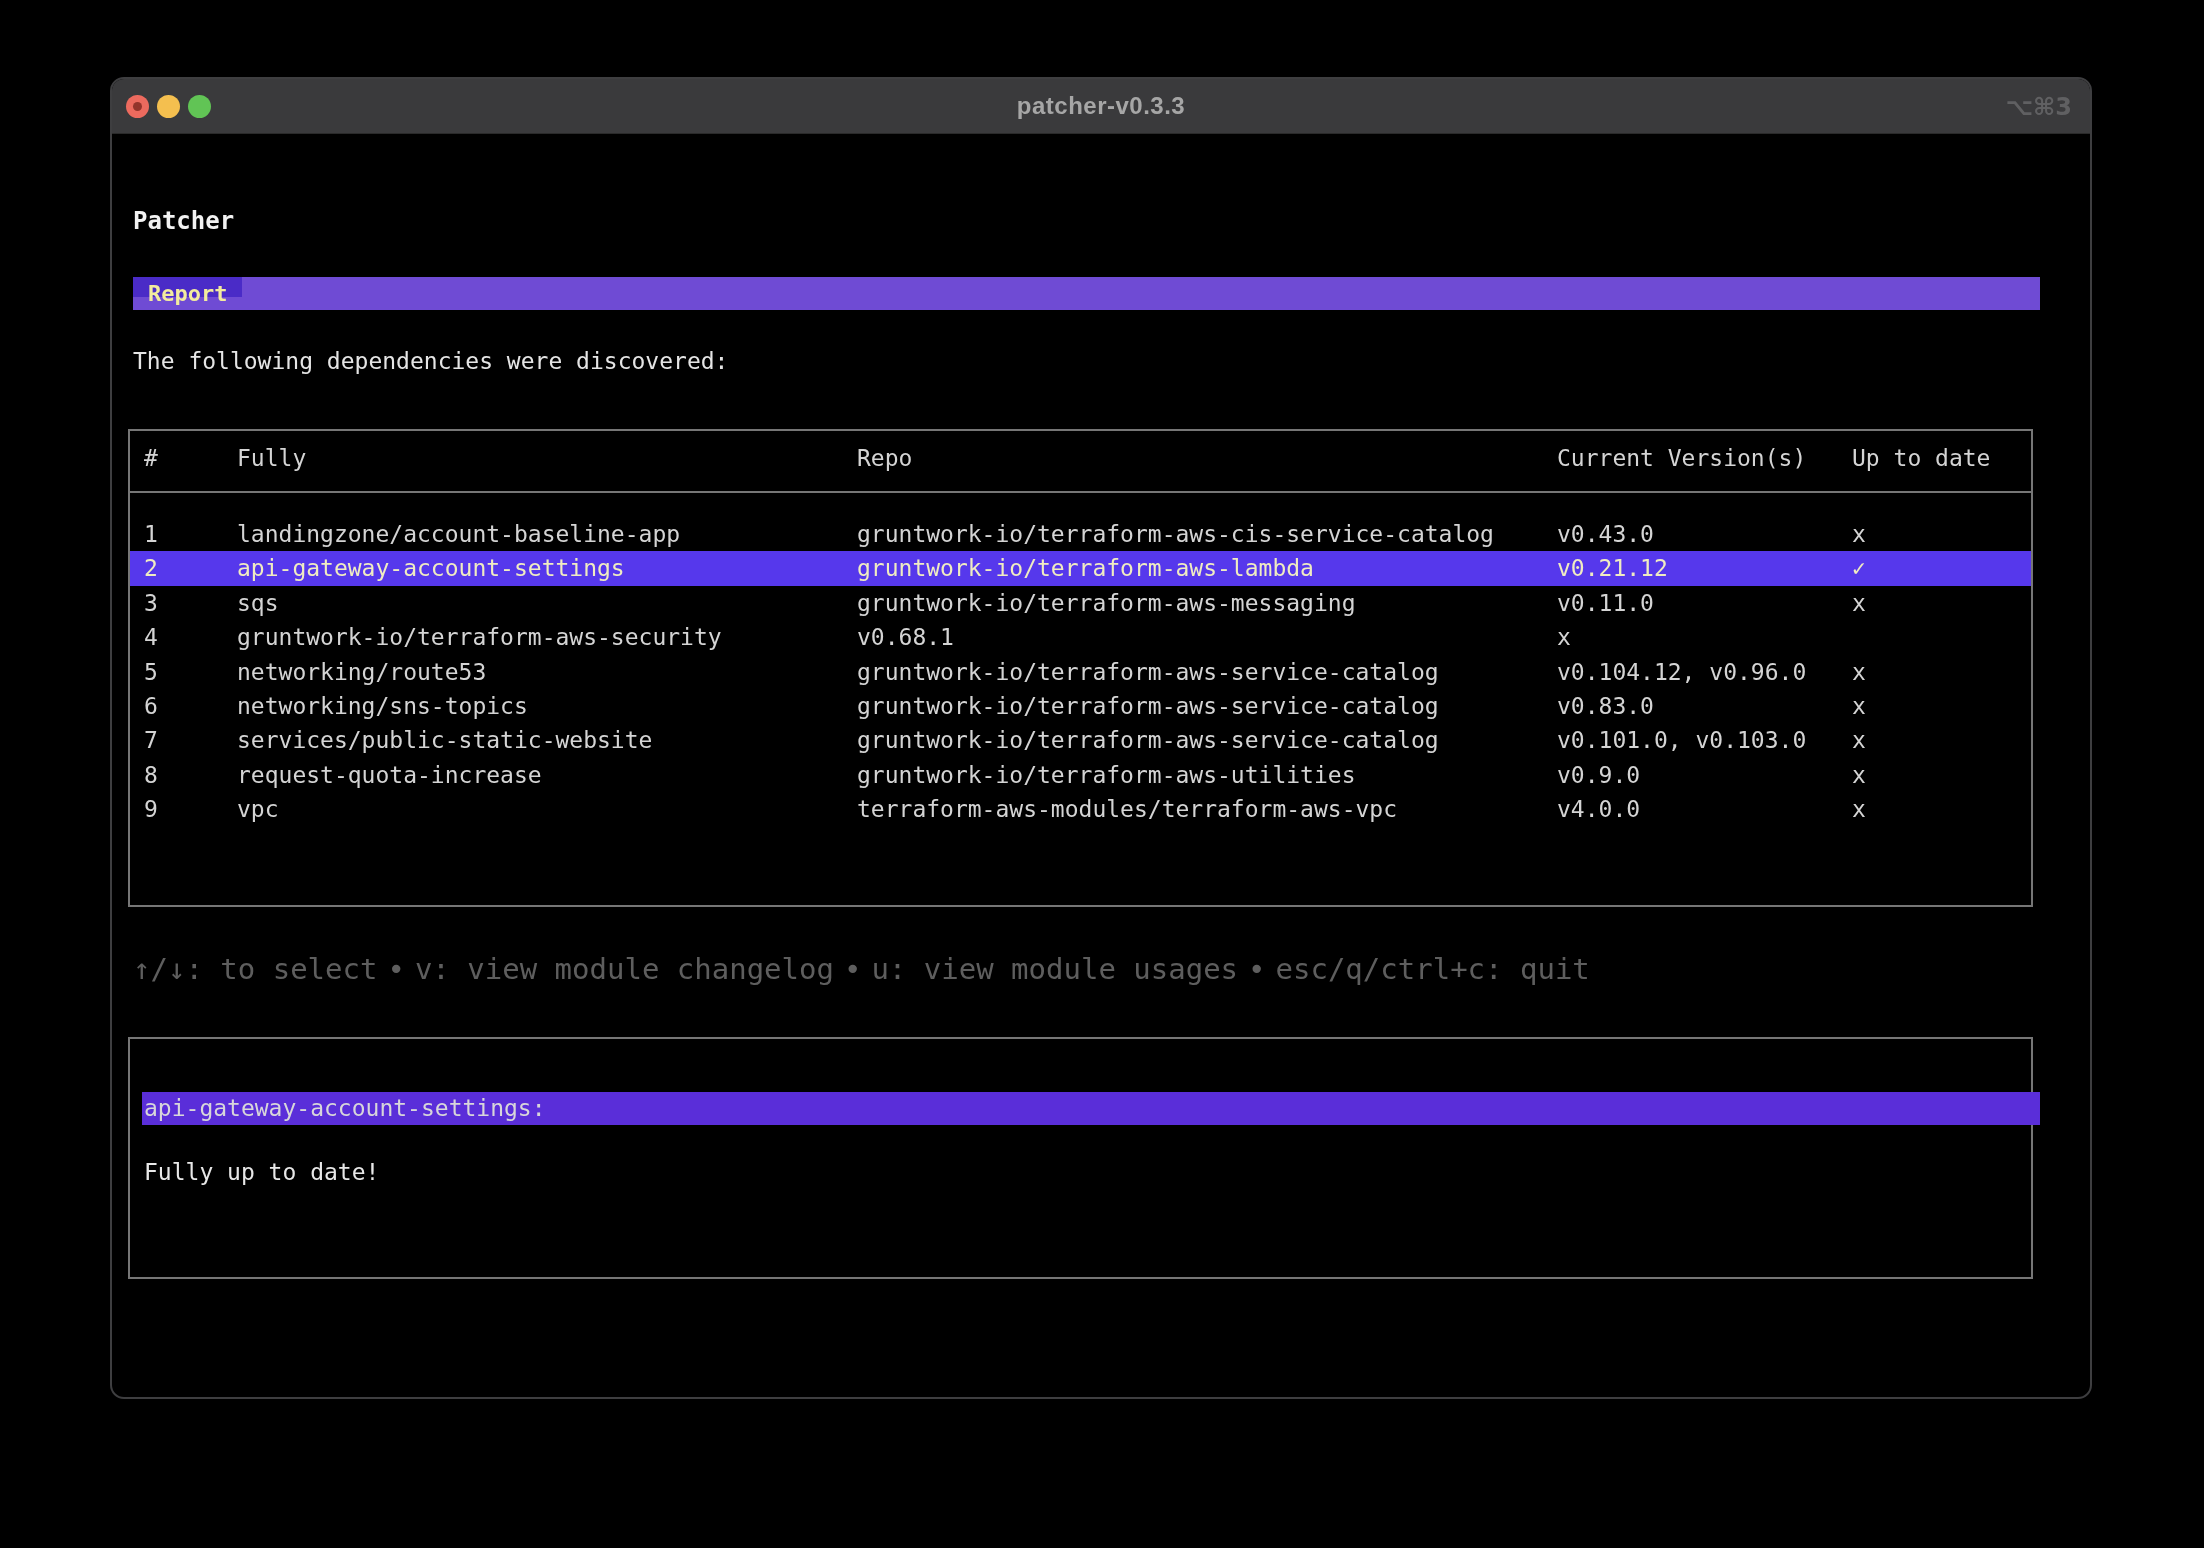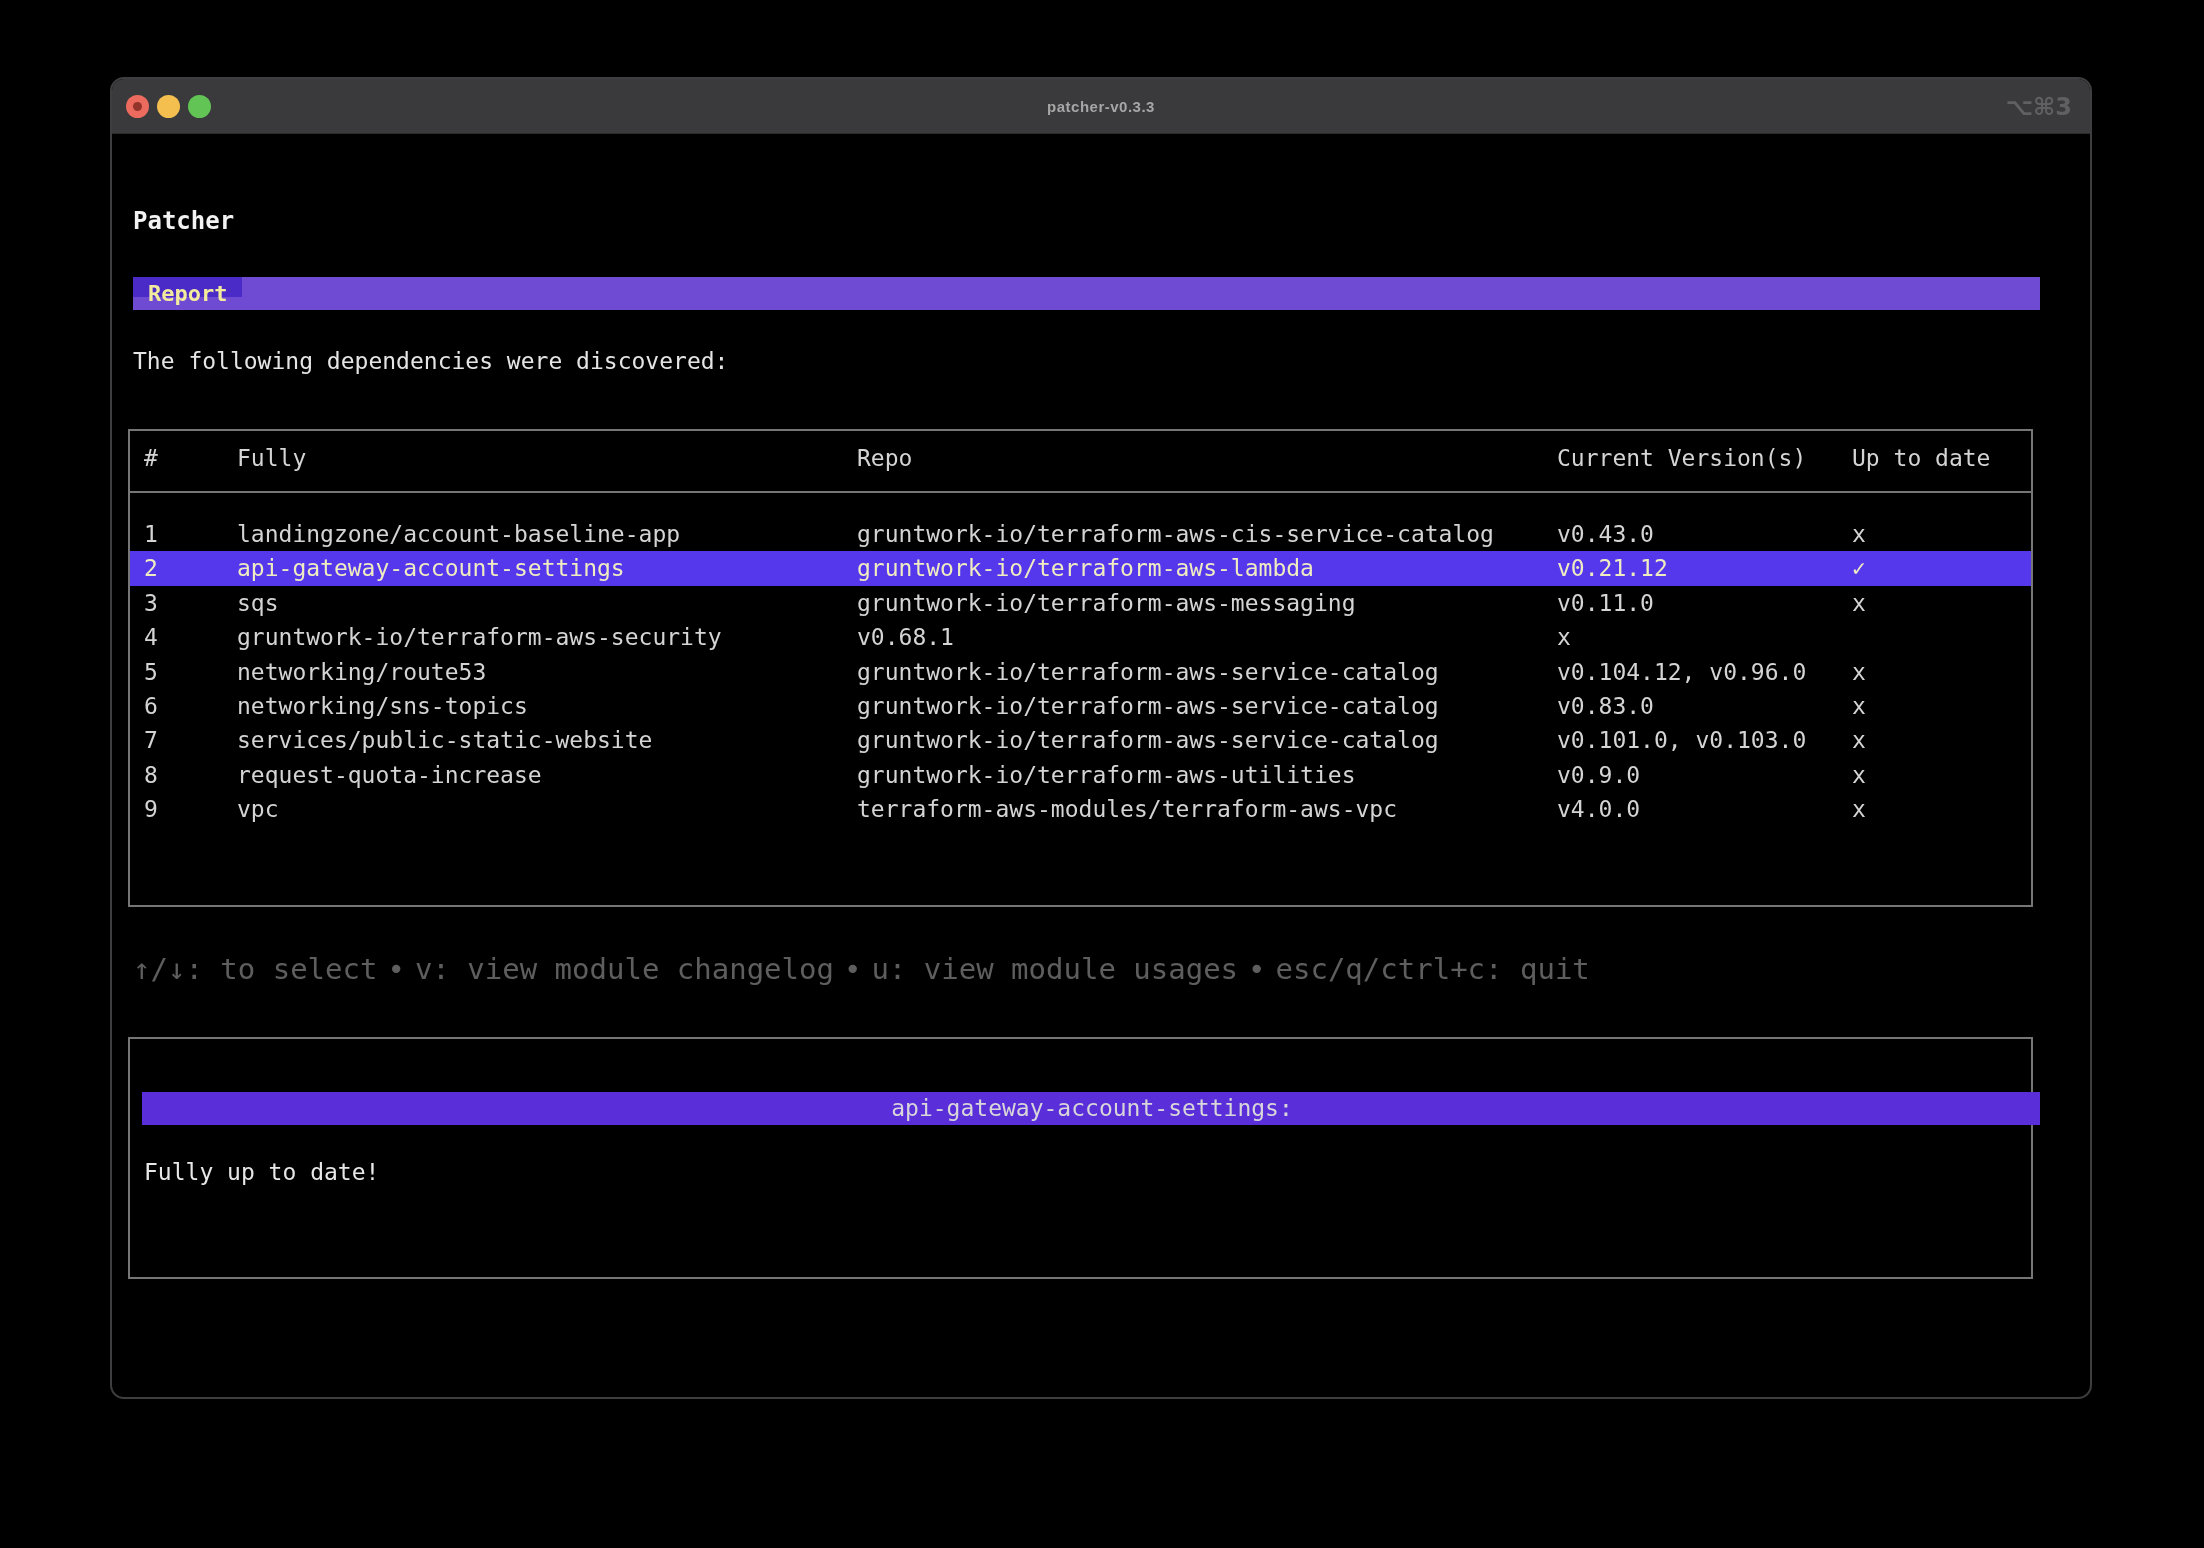--- a/index.html
+++ b/index.html
@@ -10,21 +10,21 @@
     position:absolute; left:110px; top:77px; width:1982px; height:1322px;
     background:#000; border:2px solid #3e3e40; border-radius:14px;
     overflow:hidden;
   }
   .titlebar {
     position:relative; height:55px; background:#3a3a3c;
     border-bottom:1px solid #2a2a2a;
     display:flex; align-items:center; justify-content:center;
     font-family:"Liberation Sans", sans-serif;
   }
-  .title { color:#a6a6a6; font-weight:bold; font-size:15px; letter-spacing:0.5px; }
+  .title { color:#a6a6a6; font-weight:bold; font-size:24px; letter-spacing:0.5px; }
   .lights { position:absolute; left:14px; top:0; height:55px; display:flex; align-items:center; gap:8px; }
   .light { width:23px; height:23px; border-radius:50%; position:relative; }
   .light-close { background:#ec6a5e; }
   .light-close::after { content:""; position:absolute; left:7px; top:7px; width:9px; height:9px; border-radius:50%; background:#93342b; }
   .light-min { background:#f4bf4f; }
   .light-zoom { background:#61c455; }
   .shortcut { position:absolute; right:18px; top:0; height:55px; display:flex; align-items:center;
     color:#606062; font-weight:bold; font-size:24px; font-family:"DejaVu Sans", sans-serif; }
 
   .content { position:relative; width:100%; height:calc(100% - 55px); color:#d4d4d4; }
@@ -44,21 +44,21 @@
   .trow, .thead-row { display:grid; grid-template-columns:93px 620px 700px 295px 1fr;
     padding-left:14px; height:34.4px; line-height:34.4px; white-space:nowrap; }
   .tbody { margin-top:24px; }
   .trow.selected { background:#5638ec; color:#f0ecc2; }
   .cell { overflow:hidden; }
 
   .help { position:absolute; left:21px; top:818px; font-size:29px; color:#5e5e5e; white-space:nowrap; }
   .help .sep { padding:0 10px; }
 
   .detail-box { position:absolute; left:16px; top:903px; width:1905px; height:242px;
-    border:2px solid #767676;text-align:center; }
+    border:2px solid #767676; }
   .detail-bar { position:absolute; left:12px; right:-9px; top:53px; height:33px;
     background:#5a2ed9; color:#d8d6da; line-height:33px; font-size:23px; padding-left:2px;
     white-space:nowrap; }
   .detail-body { position:absolute; left:14px; top:120px; font-size:23px; color:#e8e8e8; }
 </style>
 </head>
 <body>
 
 <div class="window">
   <div class="titlebar">

